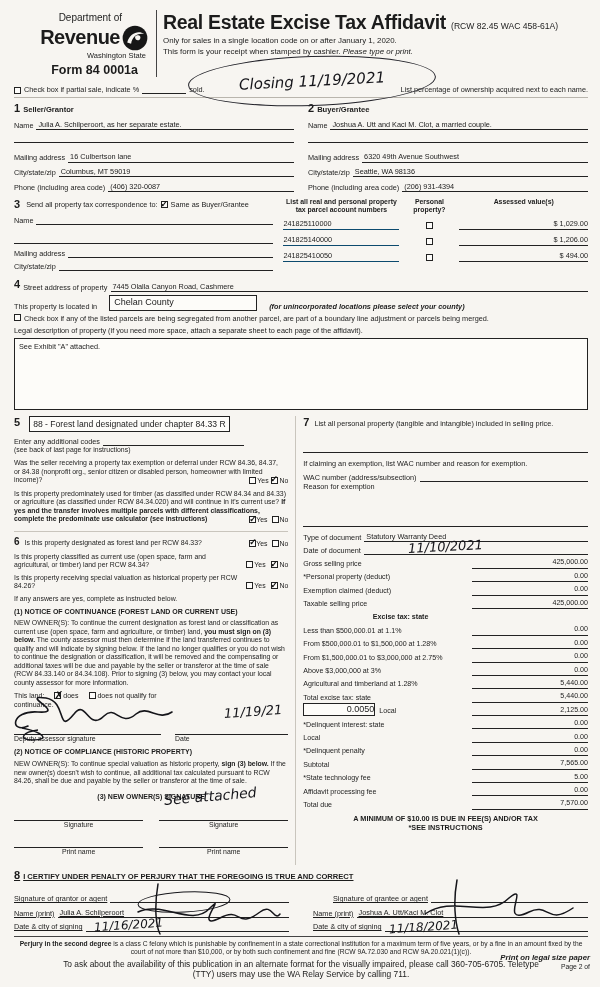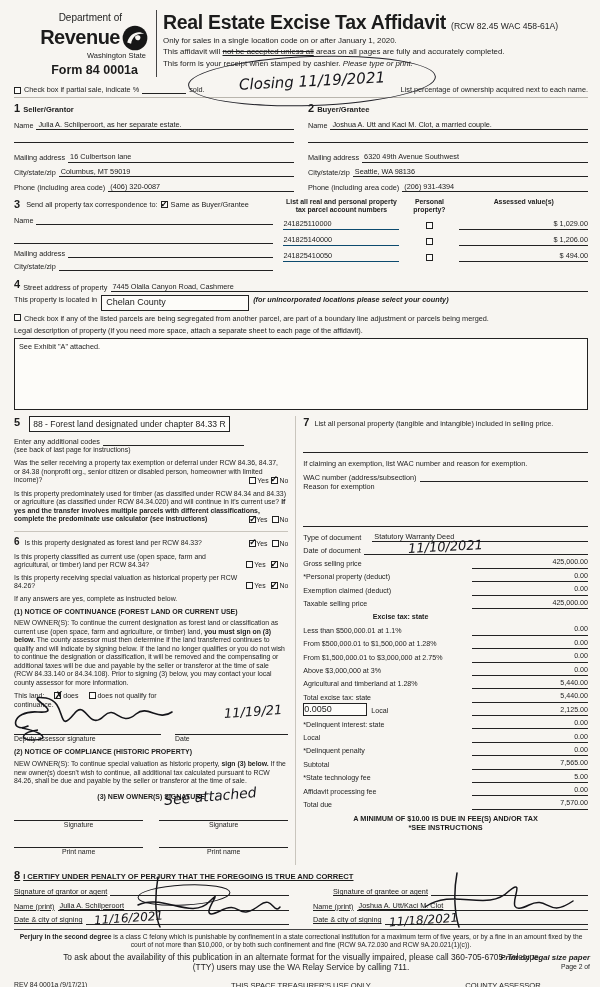--- a/index.html
+++ b/index.html
@@ -67,21 +67,21 @@
   .qtext { flex:1; padding-right:3px; }
   .yn { white-space:nowrap; align-self:flex-end; font-size:6.9px; }
   .para { font-size:6.85px; line-height:1.24; margin-top:3px; text-align:left; }
   .nhead { font-weight:bold; font-size:7px; margin-top:4px; }
   
   .mrow { display:flex; align-items:flex-end; height:13.4px; font-size:7.1px; }
   .mlabel { flex:1; text-align:left; white-space:nowrap; padding-right:2px; }
   .mline { width:52px; border-bottom:1px solid #222; }
   .mval { width:64px; text-align:right; border-bottom:1px solid #222; padding-bottom:0.5px; }
   .msub { text-align:center; font-weight:bold; font-size:7.1px; height:13.4px; display:flex; align-items:flex-end; justify-content:center; padding-right:90px; }
-  .ratebox { border:1.2px solid #222; background:#fdfcf9; width:64px; text-align:left; font-size:9px; margin-right:4px;margin-top:9px; }
+  .ratebox { border:1.2px solid #222; background:#fdfcf9; width:72px; text-align:right; font-size:9px; margin-right:4px;margin-top:9px; }
   .minnote { text-align:center; font-weight:bold; font-size:7.3px; margin-top:4px; line-height:1.3; }
   
   .sig2col { display:flex; gap:16px; margin-top:10px; }
   .sigcol { flex:1; }
   .sigline { border-bottom:1px solid #222; height:10px; }
   .siglbl { font-size:6.9px; margin-bottom:8px; }
   
   .s8 { margin-top:4px; border-bottom:1px solid #444; padding-bottom:4px;text-decoration:underline; }
   .s8grid { display:flex; gap:24px; }
   .s8col { flex:1; position:relative; }
@@ -128,21 +128,20 @@
       <div class="wa-state">Washington State</div>
       <div class="form-num">Form 84 0001a</div>
     </div>
     <div class="hdr-sep"></div>
     <div class="hdr-main">
       <div class="title-row">
         <span class="title">Real Estate Excise Tax Affidavit</span>
         <span class="title-rcw">(RCW 82.45 WAC 458-61A)</span>
       </div>
       <div class="hdr-note">Only for sales in a single location code on or after January 1, 2020.</div>
-      <div class="hdr-note"><span>This affidavit will </span><span class="strike">not be accepted unless all</span><span> areas on all pages are fully and accurately completed.</span></div>
       <div class="hdr-note"><span>This form is your receipt when stamped by cashier. </span><span class="it">Please type or print.</span></div>
     </div>
   </div>
 
   <div class="partial">
     <span class="cb"></span>
     <span>Check box if partial sale, indicate %</span>
     <span class="blank-sm"></span>
     <span>sold.</span>
     <span style="flex:1"></span>
@@ -243,21 +242,21 @@
       </div>
     </div>
   </div>
 
   <div style="margin-top:7px;">
     <div class="frow" style="margin-top:0;">
       <span class="secnum">4</span>
       <span class="lbl">Street address of property</span>
       <span class="fill">7445 Olalla Canyon Road, Cashmere</span>
     </div>
-    <div style="display:flex;align-items:flex-start;gap:4px;margin-top:3px;">
+    <div style="display:flex;align-items:flex-end;gap:12px;margin-top:3px;">
       <span>This property is located in</span>
       <span class="countybox">Chelan County</span>
       <span class="bold it">(for unincorporated locations please select your county)</span>
     </div>
     <div style="display:flex;gap:3px;margin-top:3px;align-items:flex-start;">
       <span class="cb"></span>
       <span>Check box if any of the listed parcels are being segregated from another parcel, are part of a boundary line adjustment or parcels being merged.</span>
     </div>
     <div style="margin-top:3px;">Legal description of property (if you need more space, attach a separate sheet to each page of the affidavit).</div>
     <div class="legalbox">
@@ -375,21 +374,21 @@
         <span>List all personal property (tangible and intangible) included in selling price.</span>
       </div>
       <div style="border-bottom:1px solid #222;height:24px;"></div>
       <div style="margin-top:6px;">If claiming an exemption, list WAC number and reason for exemption.</div>
       <div class="frow">
           <span class="lbl">WAC number (address/subsection)</span>
           <span class="fill"></span>
         </div>
       <div>Reason for exemption</div>
       <div style="border-bottom:1px solid #222;height:36px;"></div>
-      <div class="frow" style="gap:8px;">
+      <div class="frow" style="">
           <span class="lbl">Type of document</span>
           <span class="fill">Statutory Warranty Deed</span>
         </div>
       <div class="frow relwrap">
           <span class="lbl">Date of document</span>
           <span class="fill"></span>
         <span class="hw" style="position:absolute;left:105px;top:-7px;font-size:13px;transform:rotate(-3deg);">11/10/2021</span>
       </div>
 
       <div class="mrow">
@@ -487,21 +486,21 @@
 
       <div class="minnote">
         <div>A MINIMUM OF $10.00 IS DUE IN FEE(S) AND/OR TAX</div>
         <div>*SEE INSTRUCTIONS</div>
       </div>
     </div>
   </div>
 
   <div class="s8">
     <div><span class="secnum">8</span><span class="bold" style="font-size:7.6px;">I CERTIFY UNDER PENALTY OF PERJURY THAT THE FOREGOING IS TRUE AND CORRECT</span></div>
-    <div class="s8grid" style="margin-top:3px;">
+    <div class="s8grid" style="margin-top:10px;">
       <div class="s8col">
         <div class="frow" style="margin-top:2px;">
             <span class="lbl">Signature of grantor or agent</span>
             <span class="fill"></span>
           </div>
         <div class="frow">
             <span class="lbl">Name (print)</span>
             <span class="fill">Julia A. Schilperoort</span>
           </div>
         <div class="frow">

